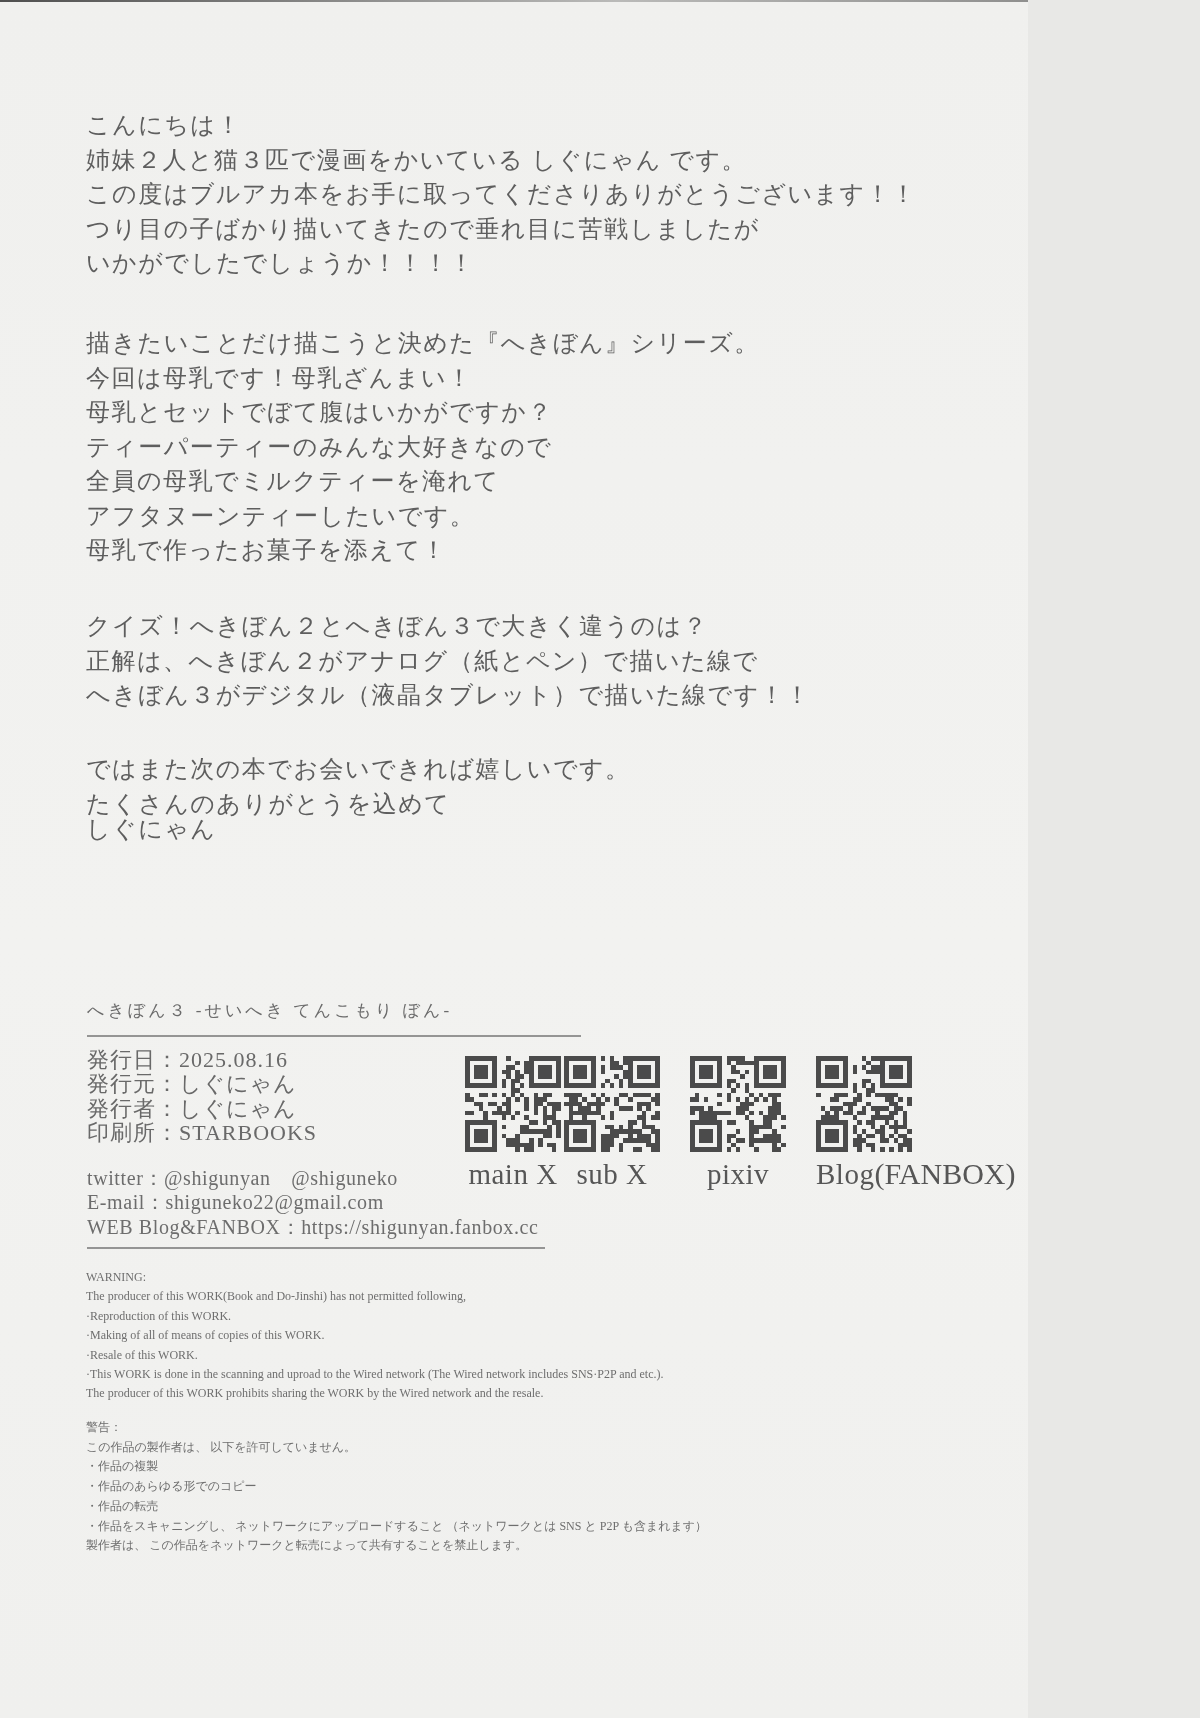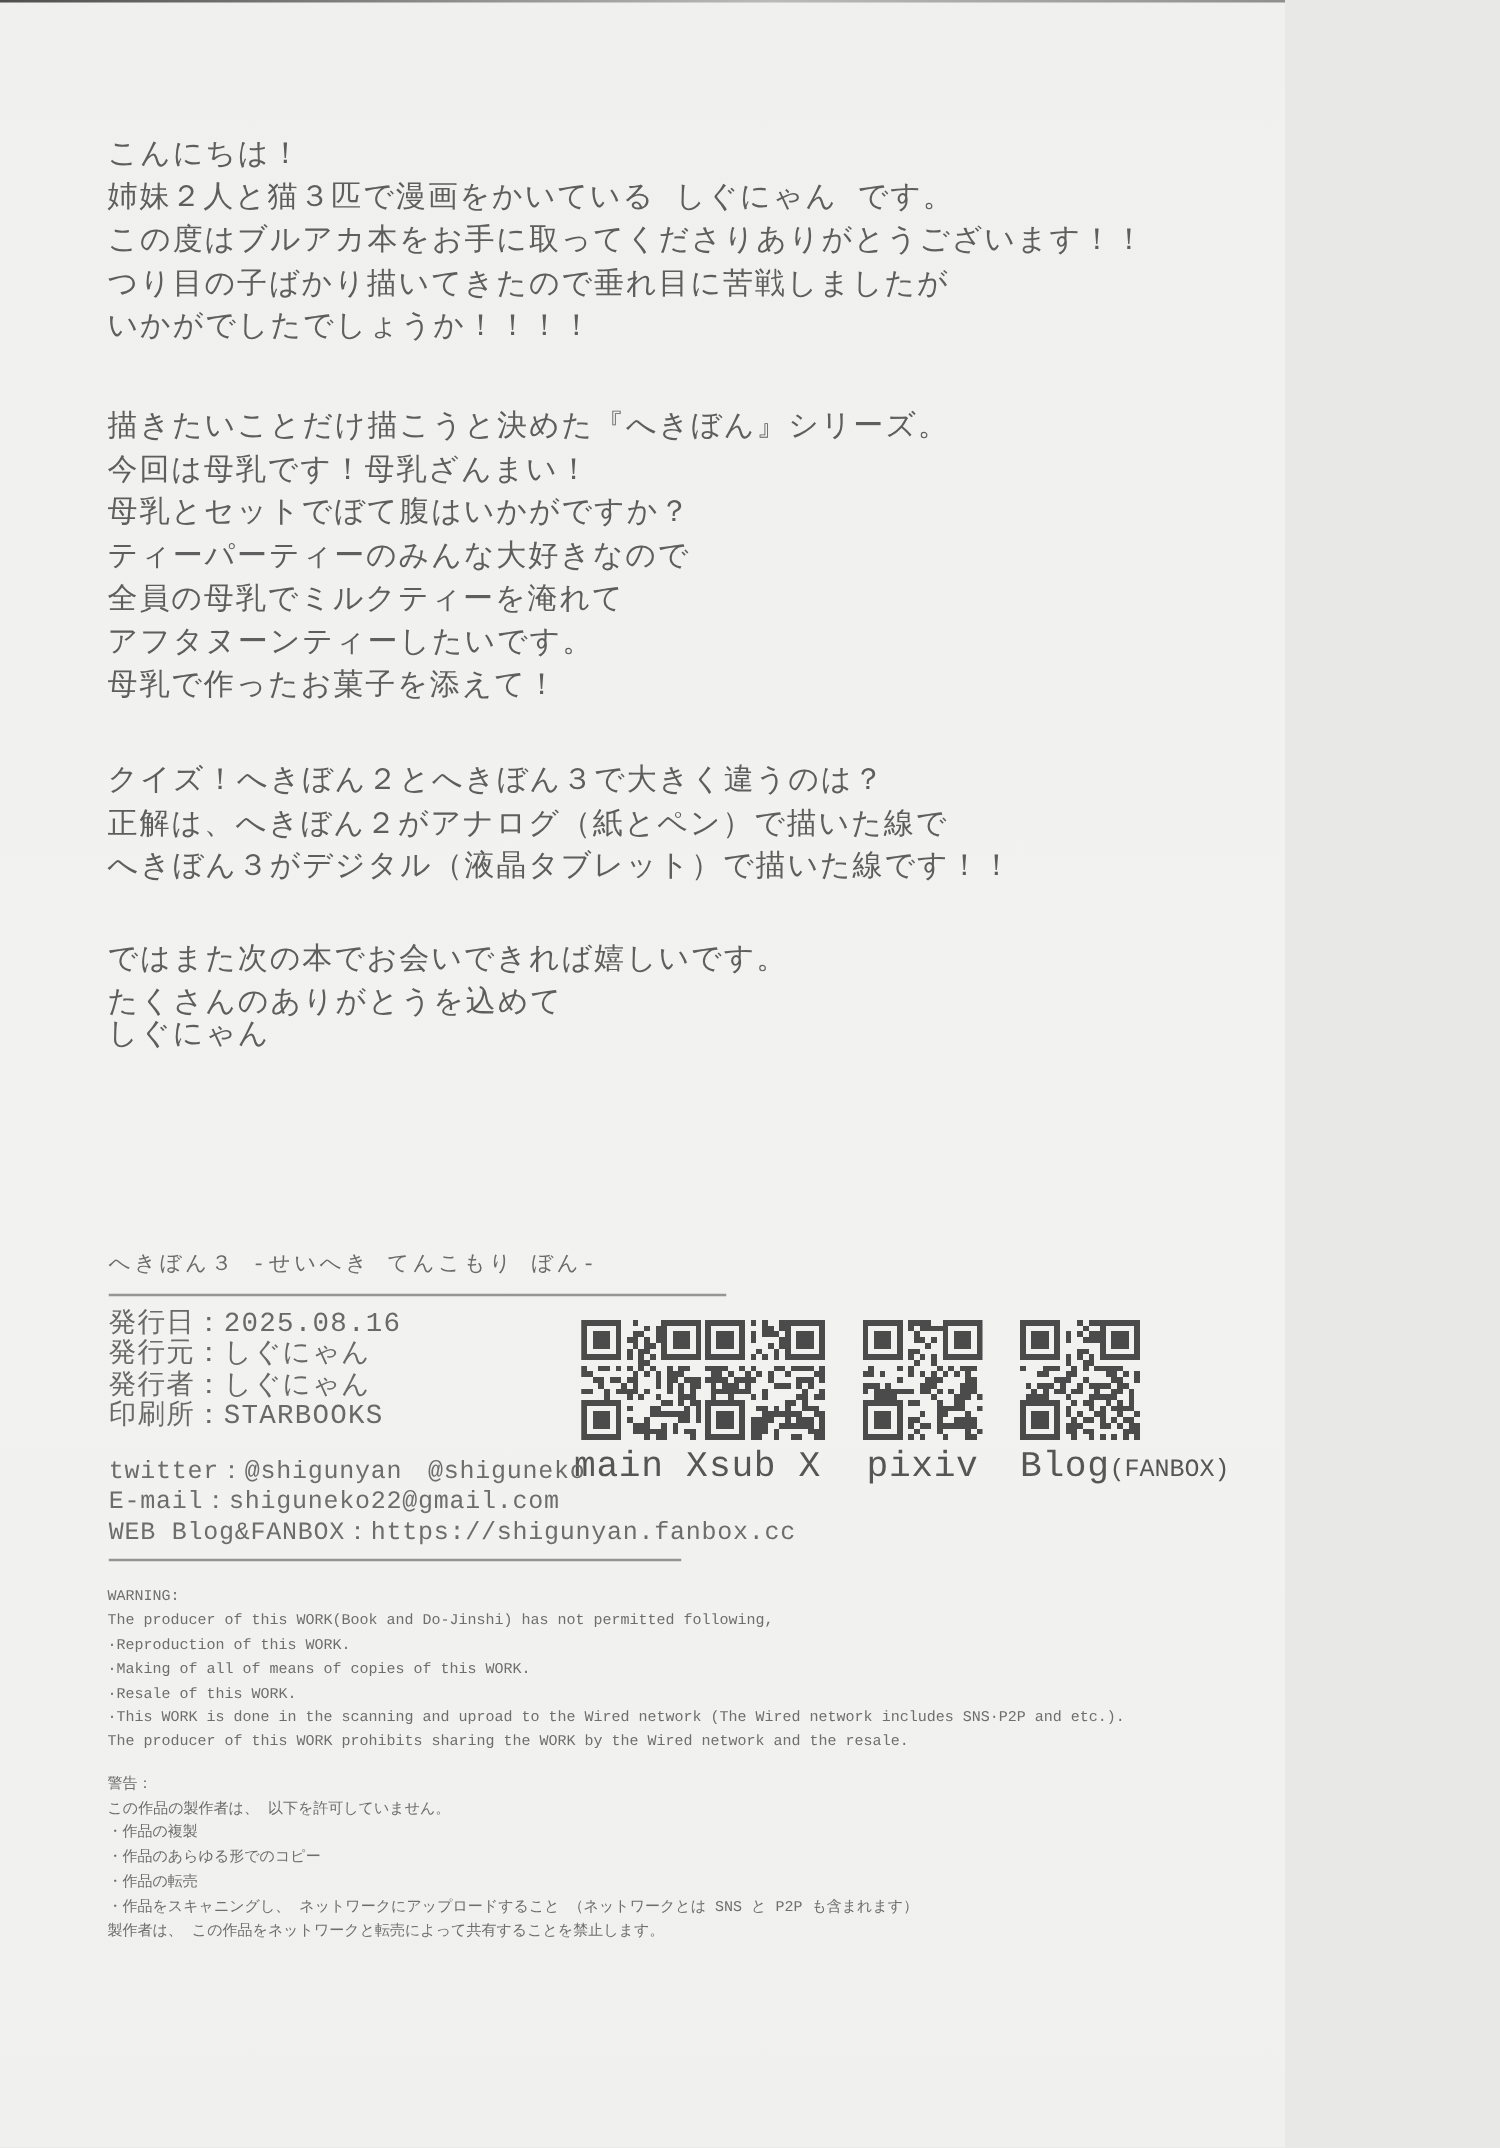--- a/index.html
+++ b/index.html
@@ -1,21 +1,21 @@
 <!DOCTYPE html>
 <html><head>
 <meta charset="utf-8">
 <style>
   html,body{margin:0;padding:0;background:#e8e8e6;}
   .page{
     position:relative;
     width:1028px;height:1718px;
     background:linear-gradient(180deg,#f0f0ee 0%,#f2f2f0 55%,#f0f0ee 100%);
     overflow:hidden;
-    font-family:Liberation Mono, monospace;
+    font-family:Liberation Serif, serif;
   }
   .scan-edge{
     position:absolute;top:0;left:0;width:100%;height:2px;
     background:linear-gradient(90deg,rgba(25,25,25,.75),rgba(25,25,25,.25) 60%,rgba(25,25,25,.45));
   }
   
   .af{position:absolute;left:86px;color:#5e5e5e;font-size:24px;line-height:34.5px;letter-spacing:1.5px;white-space:nowrap;}
   .af-p1{top:108px;}
   .af-p2{top:326px;}
   .af-p3{top:609px;}
@@ -28,21 +28,21 @@
   .rule-2{left:87px;top:1247px;width:458px;}
   .col-fields{position:absolute;left:87px;top:1048px;color:#696969;font-size:22px;line-height:24.4px;letter-spacing:1px;white-space:nowrap;}
   .col-contacts{position:absolute;left:87px;top:1166px;color:#6d6d6d;font-size:20px;line-height:24.4px;letter-spacing:.6px;white-space:nowrap;}
   
   .qr-item{position:absolute;top:1056px;width:96px;}
   .qr-item .qr-code{width:96px;height:96px;display:block;}
   .qr-label{
     position:absolute;top:102px;left:50%;transform:translateX(-50%);
     color:#565656;font-size:29px;font-weight:400;letter-spacing:.5px;white-space:nowrap;line-height:32px;
   }
-  .qr-label .suffix{font-size:20px;letter-spacing:0;}
+  .qr-label .suffix{font-size:30px;letter-spacing:0;}
   .qr-label--left{left:0;transform:none;}
   .qr-1{left:437px;margin-left:28px;} .qr-2{left:564px;} .qr-3{left:690px;} .qr-4{left:816px;}
   
   .warn{position:absolute;left:86px;color:#6e6e6e;font-size:12px;line-height:19.4px;white-space:nowrap;}
   .warn-en{top:1268px;}
   .warn-ja{top:1418px;line-height:19.7px;}
   .warn .heading{display:block;}
   .warn .wline{display:block;}
   
   .footer-note{position:absolute;left:86px;top:1573px;color:#4d4d4d;font-size:21px;letter-spacing:1.5px;white-space:nowrap;}

